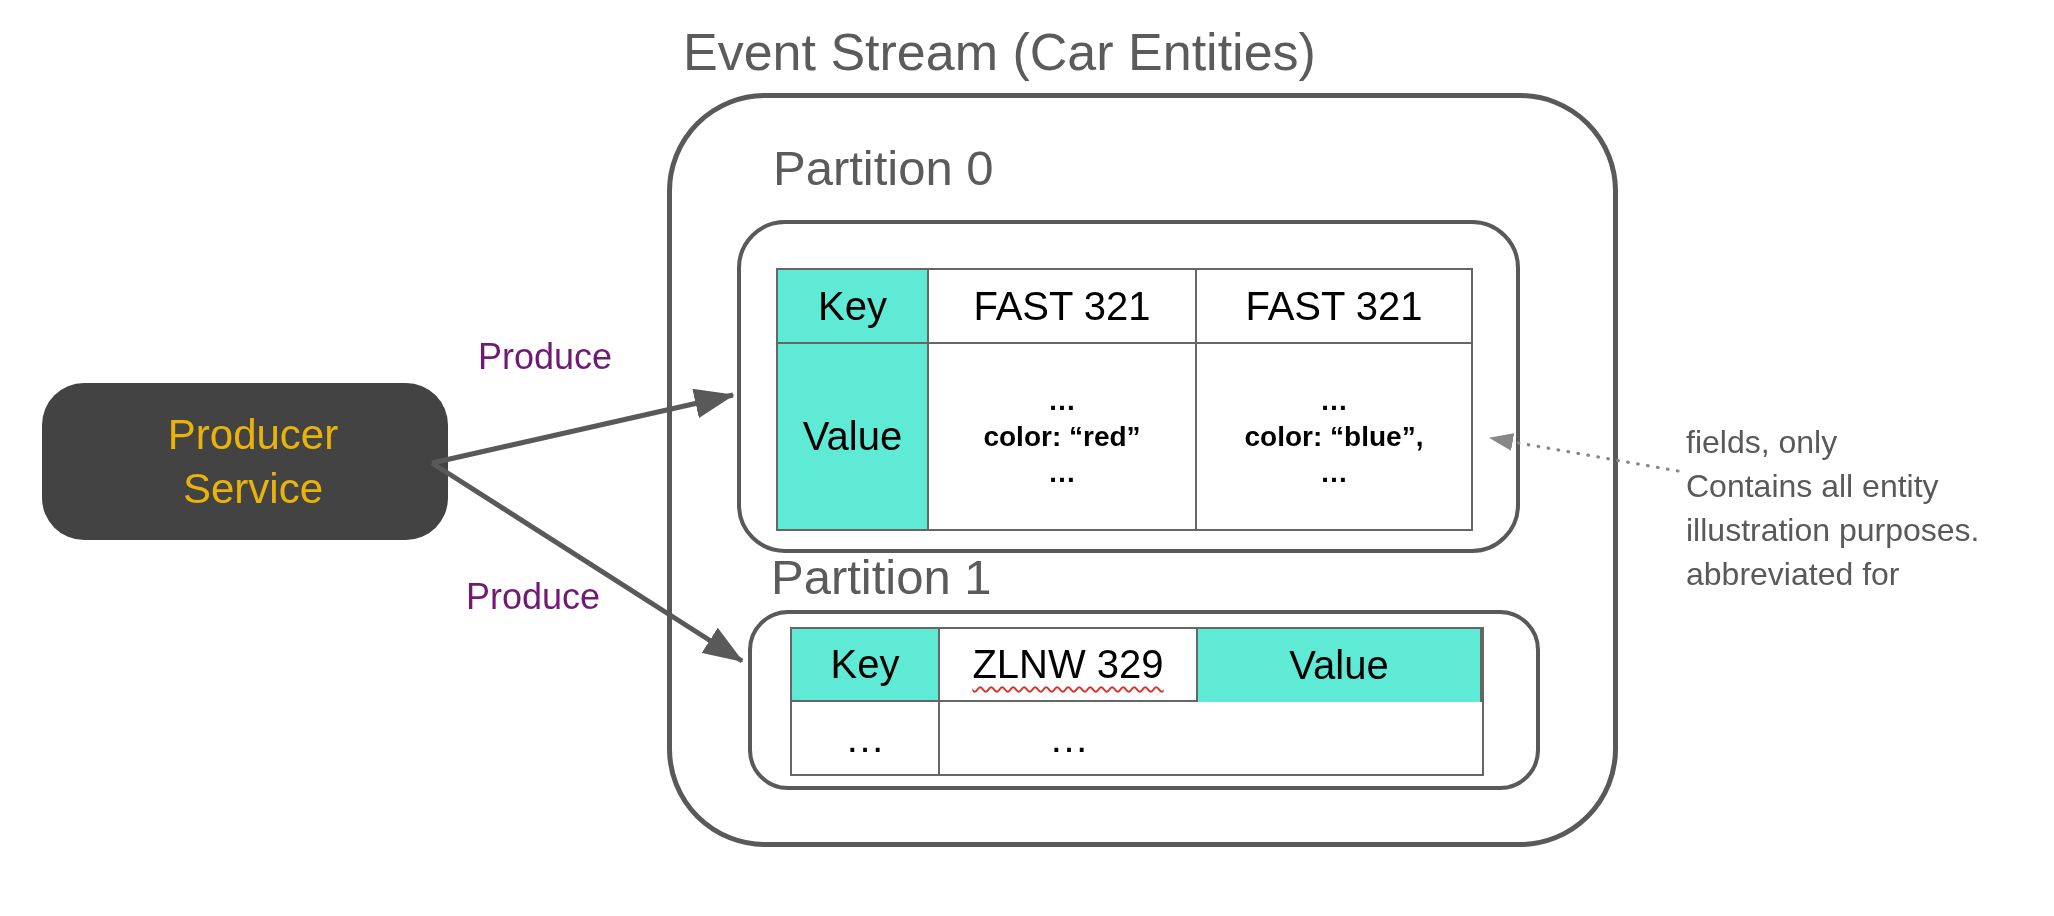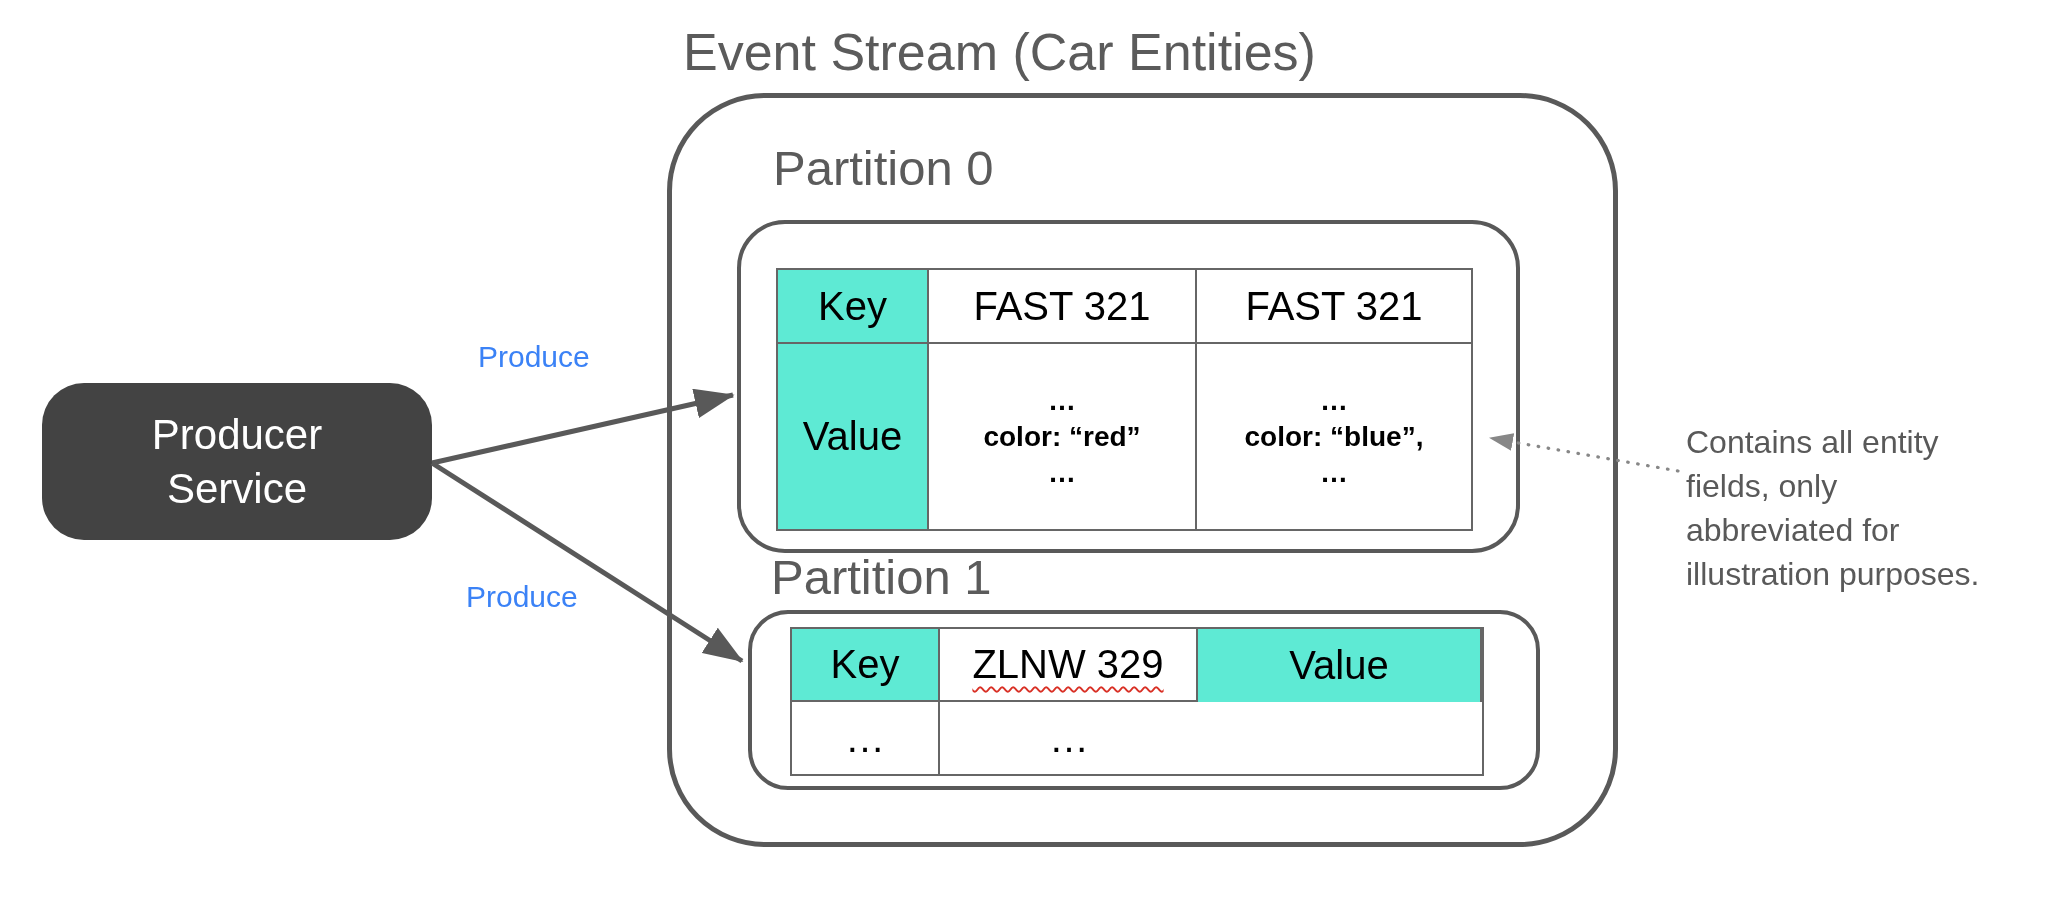--- a/index.html
+++ b/index.html
@@ -49,24 +49,24 @@
     text-decoration-line:underline; text-decoration-style:wavy;
     text-decoration-color:#d93025; text-decoration-thickness:2px;
     text-underline-offset:8px;
     text-align:center;
   }
 
   .producer-box {
     position:absolute; left:42px; top:383px; width:390px; height:157px;
     background:#434343; border-radius:42px;
     display:flex; flex-direction:column; align-items:center; justify-content:center;
-    color:#ffffff; font-size:42px; line-height:54px; text-align:center;
+    color:#eab308; font-size:42px; line-height:54px; text-align:center;padding-left:16px;
   }
 
-  .produce-label { position:absolute; font-size:30px; line-height:34px; color:#3b82f6; white-space:nowrap; }
+  .produce-label { position:absolute; font-size:36px; line-height:34px; color:#701a75; white-space:nowrap; }
   .produce-label-top { left:478px; top:340px; }
   .produce-label-bottom { left:466px; top:580px; }
 
   .annotation {
     position:absolute; left:1686px; top:420px; width:360px;
     font-size:32px; line-height:44px; color:#595959;
   }
   .annotation span { display:block; }
 
   .arrow-layer { position:absolute; left:0; top:0; width:2054px; height:916px; pointer-events:none; }
@@ -119,24 +119,24 @@
 
   <div class="producer-box">
     <span>Producer</span>
     <span>Service</span>
   </div>
 
   <div class="produce-label produce-label-top">Produce</div>
   <div class="produce-label produce-label-bottom">Produce</div>
 
   <div class="annotation">
+    <span>fields, only</span>
     <span>Contains all entity</span>
-    <span>fields, only</span>
+    <span>illustration purposes.</span>
     <span>abbreviated for</span>
-    <span>illustration purposes.</span>
   </div>
 
   <svg class="arrow-layer" viewBox="0 0 2054 916" xmlns="http://www.w3.org/2000/svg">
     <defs>
       <marker id="head-large" viewBox="0 0 12 9" refX="11.5" refY="4.5" markerWidth="40" markerHeight="30" markerUnits="userSpaceOnUse" orient="auto">
         <path d="M0,0 L12,4.5 L0,9 Z" fill="#595959"></path>
       </marker>
       <marker id="head-small" viewBox="0 0 12 9" refX="11.5" refY="4.5" markerWidth="24" markerHeight="18" markerUnits="userSpaceOnUse" orient="auto">
         <path d="M0,0 L12,4.5 L0,9 Z" fill="#878787"></path>
       </marker>

